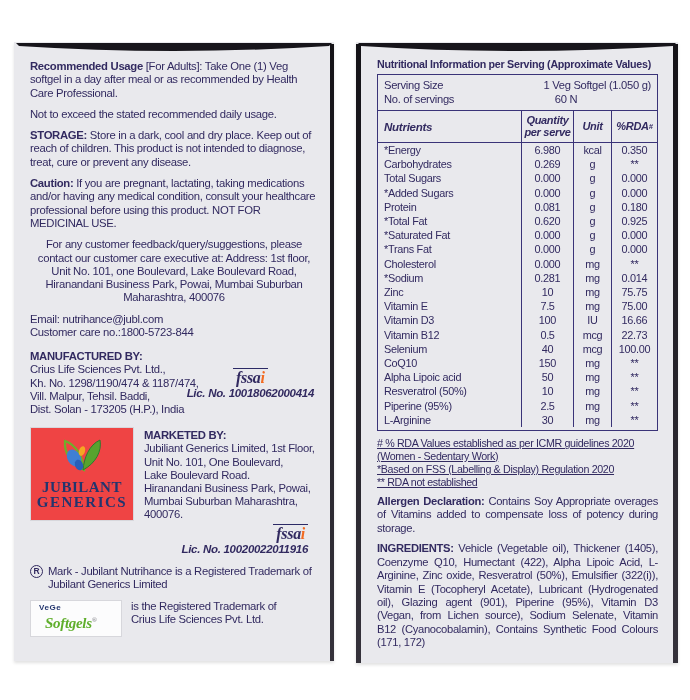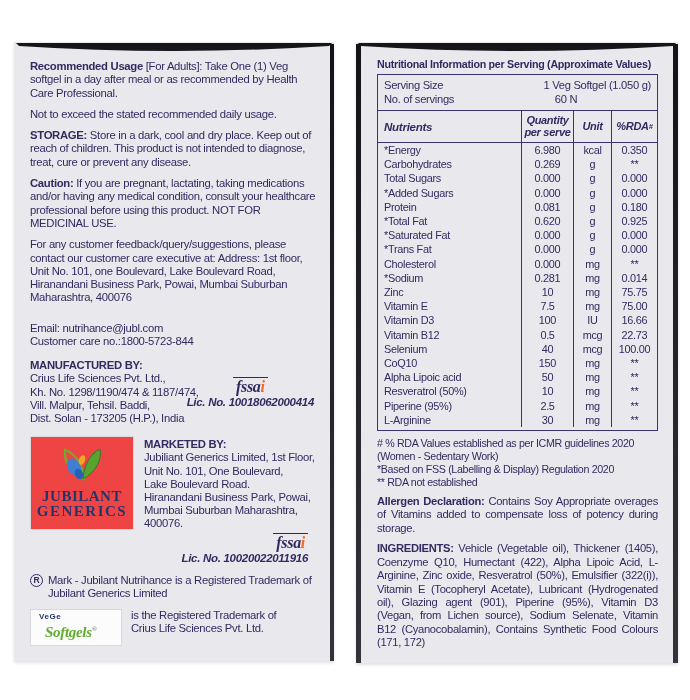--- a/index.html
+++ b/index.html
@@ -104,21 +104,21 @@
     text-align: center; font-size: 11px; line-height: 11.5px; padding: 4px 1px; font-style: italic; }
   .nt-hc.name { justify-content: flex-start; padding-left: 6px; font-size: 11.6px; }
   .nt-bl { border-left: 1.4px solid #3a3378; }
   .nt-body { padding-bottom: 3px; }
   .nt-c { font-size: 10.9px; line-height: 14.2px; white-space: nowrap; }
   .nt-c.name { padding-left: 6px; }
   .nt-c.num { text-align: center; }
   sup.hash { font-size: 7.5px; vertical-align: super; line-height: 0; }
 
   .footnotes { margin-top: 6px; font-size: 10.7px; line-height: 13px; }
-  .footnotes .fn { letter-spacing: -0.35px; }
+  .footnotes .fn { letter-spacing: -0.35px; text-decoration: underline; }
   .allergen { margin-top: 6px; font-size: 11.2px; line-height: 13.4px; text-align: justify; }
   .ingredients { margin-top: 7px; font-size: 11.2px; line-height: 13.4px; text-align: justify; }
 </style>
 </head>
 <body>
 
 <div class="panel panel-left">
   <svg class="top-edge" viewBox="0 0 320 13" preserveAspectRatio="none">
     <path d="M2,1 L318,1 L315,4 Q160,14 5,4 Z" fill="#17151b"></path>
   </svg>
@@ -127,21 +127,21 @@
   <div class="content">
     <p class="para"><b>Recommended Usage</b><span> [For Adults]: Take One (1) Veg softgel in a day after meal or as recommended by Health Care Professional.</span></p>
 
     <p class="para">Not to exceed the stated recommended daily usage.</p>
 
     <p class="para"><b>STORAGE:</b><span> Store in a dark, cool and dry place. Keep out of reach of children. This product is not intended to diagnose, treat, cure or prevent any disease.</span></p>
 
     <p class="para"><b>Caution:</b><span> If you are pregnant, lactating, taking medications and/or having any medical condition, consult your healthcare professional before using this product.  NOT FOR MEDICINAL USE.</span></p>
 
     <div style="margin-bottom:9px;">
-      <p class="para" style="margin-bottom:17px;">For any customer feedback/query/suggestions, please contact our customer care executive at: Address: 1st floor, Unit No. 101, one Boulevard, Lake Boulevard Road, Hiranandani Business Park, Powai, Mumbai Suburban Maharashtra, 400076</p>
+      <p class="para" style="margin-bottom:8px;text-align:center;">For any customer feedback/query/suggestions, please contact our customer care executive at: Address: 1st floor, Unit No. 101, one Boulevard, Lake Boulevard Road, Hiranandani Business Park, Powai, Mumbai Suburban Maharashtra, 400076</p>
       <div class="line">Email: nutrihance@jubl.com</div>
       <div class="line">Customer care no.:1800-5723-844</div>
     </div>
 
     <div class="manuf-wrap">
       <div class="line upper">MANUFACTURED BY:</div>
       <div class="line">Crius Life Sciences Pvt. Ltd.,</div>
       <div class="line">Kh. No. 1298/1190/474 &amp; 1187/474,</div>
       <div class="line">Vill. Malpur, Tehsil. Baddi,</div>
       <div class="line">Dist. Solan - 173205 (H.P.), India</div>

